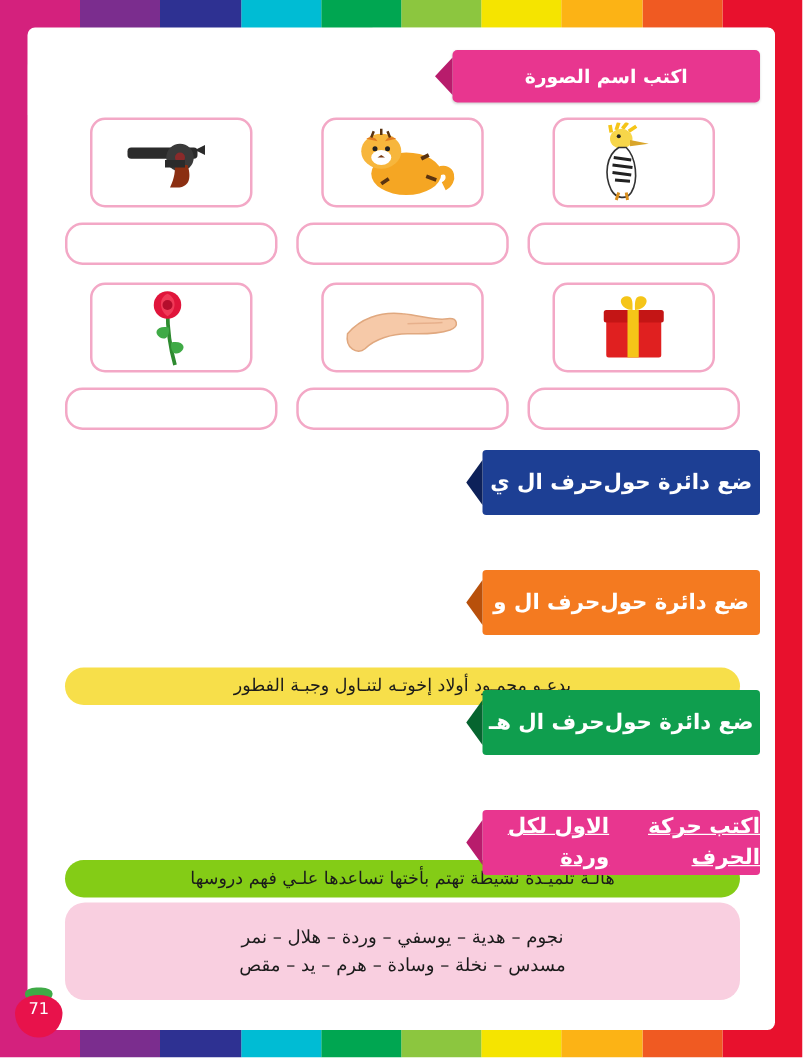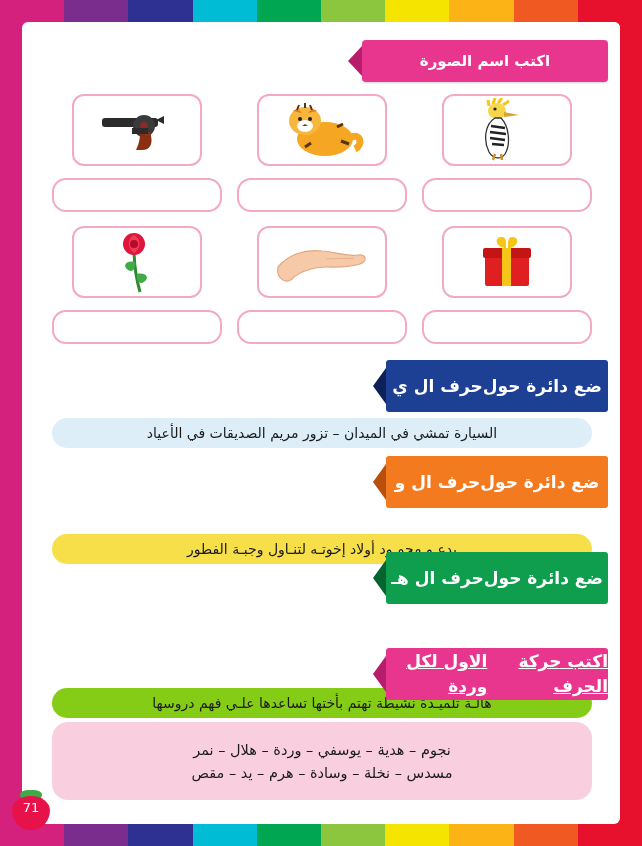--- a/index.html
+++ b/index.html
@@ -301,21 +301,20 @@
         <div class="answer-box"></div>
       </div>
     </div>
   </div>
 
   <div class="inst-banner" style="top:338px; background:#1d3f94;">
     <span class="fold" style="border-right-color:#0d2159;"></span>
     <span class="l1">ضع دائرة حول</span>
     <span class="l2">حرف ال ي</span>
   </div>
-  <div class="sentence" style="top:396px; width:540px; background:#ddeef9;">السيارة تمشي في الميدان – تزور مريم الصديقات في الأعياد</div>
 
   <div class="inst-banner" style="top:434px; background:#f47a20;">
     <span class="fold" style="border-right-color:#b8500b;"></span>
     <span class="l1">ضع دائرة حول</span>
     <span class="l2">حرف ال و</span>
   </div>
   <div class="sentence" style="top:492px; width:540px; background:#f7df4a;margin-top:20px;">يدعـو محمـود أولاد إخوتـه لتنـاول وجبـة الفطور</div>
 
   <div class="inst-banner" style="top:530px; background:#0f9e4e;">
     <span class="fold" style="border-right-color:#06642f;"></span>

